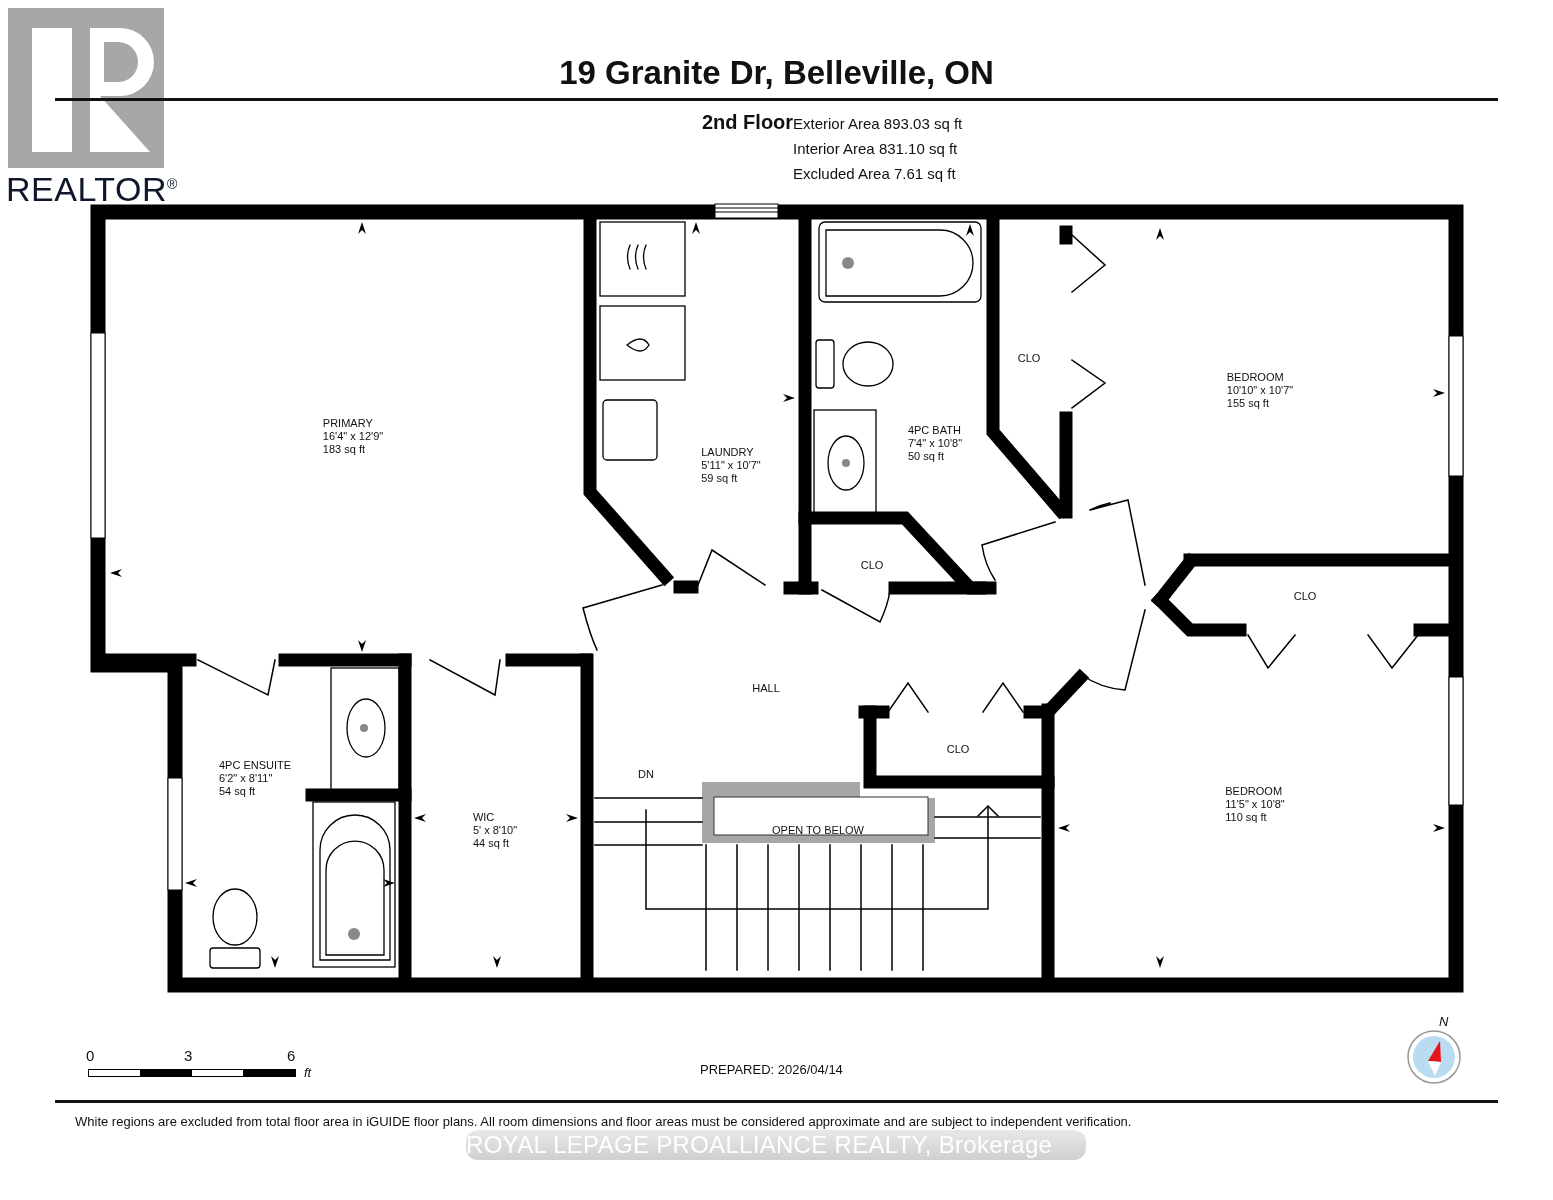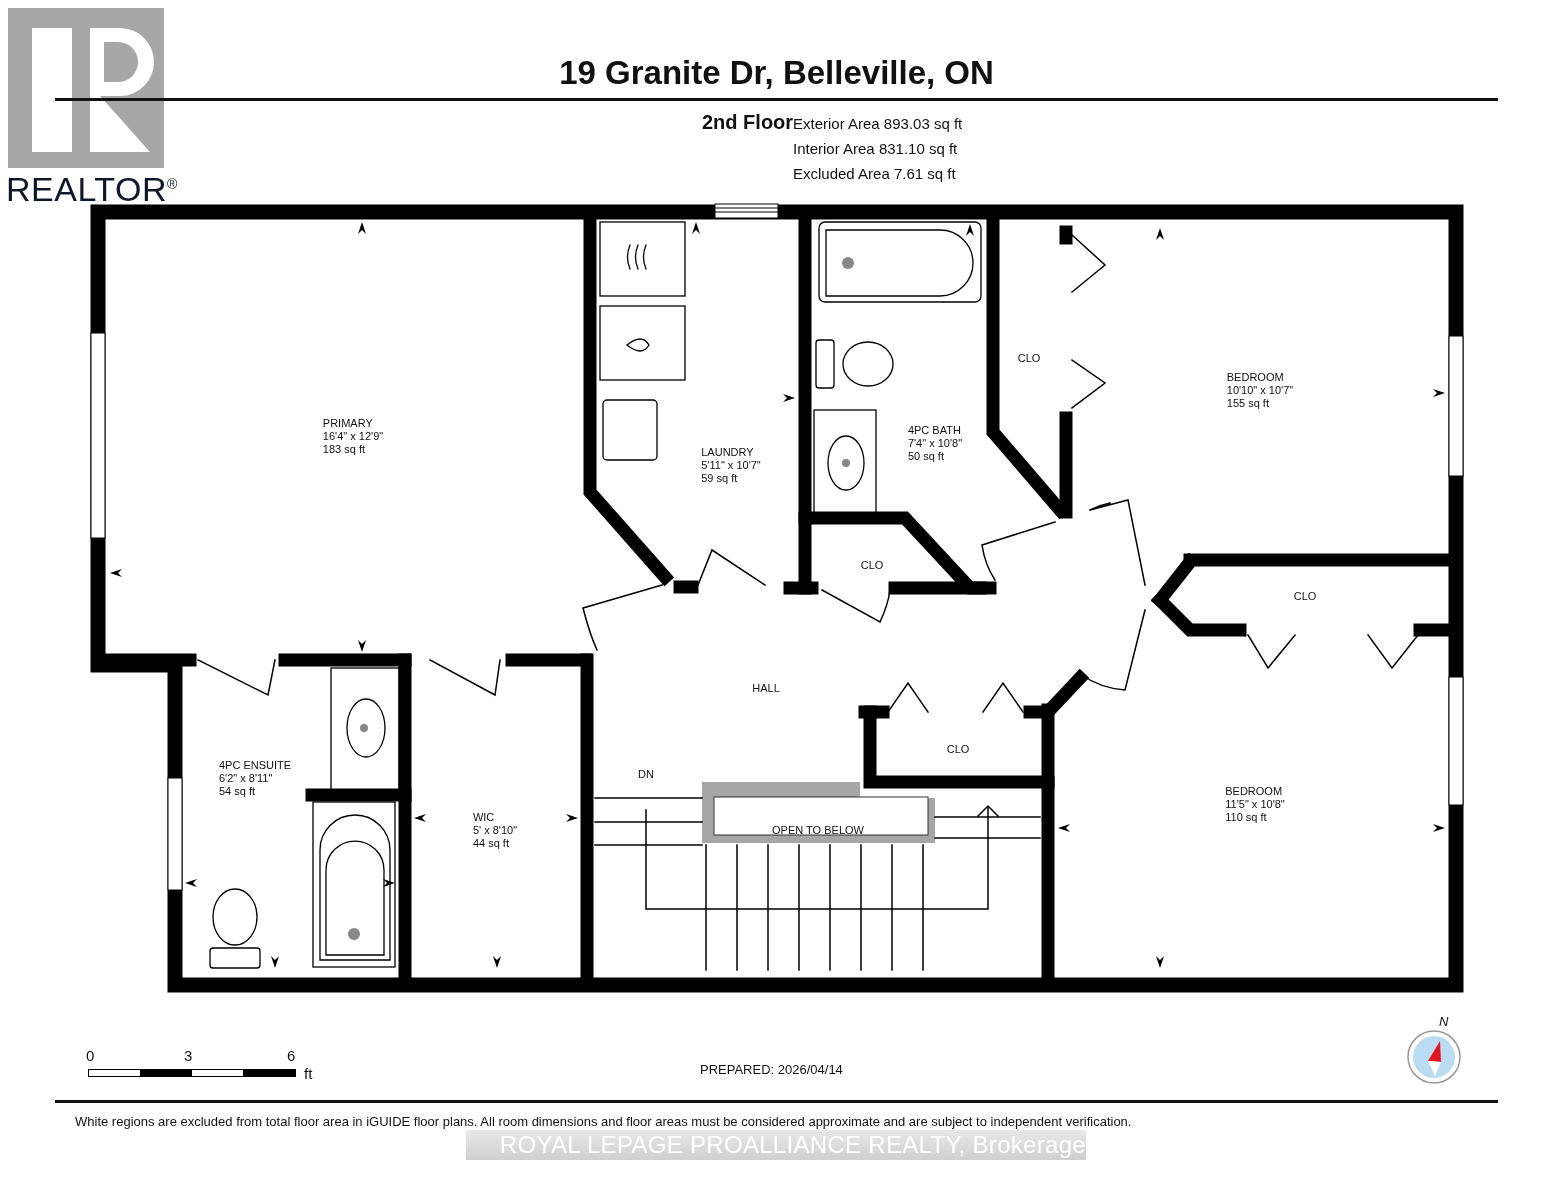--- a/index.html
+++ b/index.html
@@ -10,21 +10,21 @@
   .realtor-word sup { font-size: 14px; vertical-align: super; }
   .title { left: 0; width: 1553px; top: 54px; text-align: center; font-size: 33px; font-weight: bold; }
   .rule-top { left: 55px; top: 98px; width: 1443px; height: 3px; background: #111; }
   .floor-label { left: 702px; top: 111px; font-size: 20px; font-weight: bold; }
   .area-lines { left: 793px; top: 111px; font-size: 15px; line-height: 25px; }
   svg.plan { position: absolute; left: 0; top: 0; }
   .room-label { position: absolute; font-size: 11px; text-align: left; line-height: 13px; transform: translateX(-50%); white-space: nowrap; }
   .prepared { left: 700px; top: 1062px; font-size: 13px; }
   .rule-bottom { left: 55px; top: 1100px; width: 1443px; height: 3px; background: #111; }
   .disclaimer { left: 75px; top: 1114px; font-size: 13px; }
-  .brokerage { left: 466px; top: 1130px; width: 620px; height: 30px; background: linear-gradient(#e8e8e8,#cfcfcf); color: #ffffff; font-size: 24px; line-height: 30px; text-align: right; letter-spacing: 0.3px; }
+  .brokerage { left: 466px; top: 1130px; width: 620px; height: 30px; background: linear-gradient(#e8e8e8,#cfcfcf); color: #ffffff; font-size: 24px; line-height: 30px; text-align: left; letter-spacing: 0.3px; border-radius: 12px; }
 </style>
 </head>
 <body>
 
 <div class="abs realtor-logo">
   <svg width="156" height="160" viewBox="0 0 156 160">
     <rect x="0" y="0" width="156" height="160" fill="#a7a7a7"></rect>
     <rect x="24" y="20" width="40" height="124" fill="#ffffff"></rect>
     <path d="M82 20 H112 A34 34 0 0 1 112 88 H92 L142 144 H82 Z" fill="#ffffff"></path>
     <path d="M96 34 H110 A20 20 0 0 1 110 74 H96 Z" fill="#a7a7a7"></path>
@@ -220,21 +220,21 @@
 <div class="room-label" style="left:1029px;top:352px;">CLO</div>
 <div class="room-label" style="left:872px;top:559px;">CLO</div>
 <div class="room-label" style="left:1305px;top:590px;">CLO</div>
 <div class="room-label" style="left:958px;top:743px;">CLO</div>
 
 <div class="abs" style="left:86px;top:1047px;width:240px;height:40px;">
   <span class="abs" style="left:0;top:0;font-size:15px;">0</span>
   <span class="abs" style="left:98px;top:0;font-size:15px;">3</span>
   <span class="abs" style="left:201px;top:0;font-size:15px;">6</span>
   <div class="abs" style="left:2px;top:22px;width:206px;height:6px;border:1px solid #000;background:linear-gradient(90deg,#fff 0 25%,#000 25% 50%,#fff 50% 75%,#000 75% 100%);"></div>
-  <span class="abs" style="left:218px;top:18px;font-size:15px;">ft</span>
+  <span class="abs" style="left:218px;top:18px;font-size:13px;font-style:italic;">ft</span>
 </div>
 
 <div class="abs prepared">PREPARED: 2026/04/14</div>
 
 <div class="abs" style="left:1405px;top:1014px;width:60px;height:72px;">
   <span class="abs" style="left:34px;top:0;font-size:13px;font-style:italic;">N</span>
   <svg class="abs" style="left:0;top:14px;" width="58" height="58">
     <circle cx="29" cy="29" r="26" fill="#fff" stroke="#999" stroke-width="1.5"></circle>
     <circle cx="29" cy="29" r="21" fill="#b9dcf3"></circle>
     <polygon points="35,13 23,33 36,34" fill="#e8141c"></polygon>

